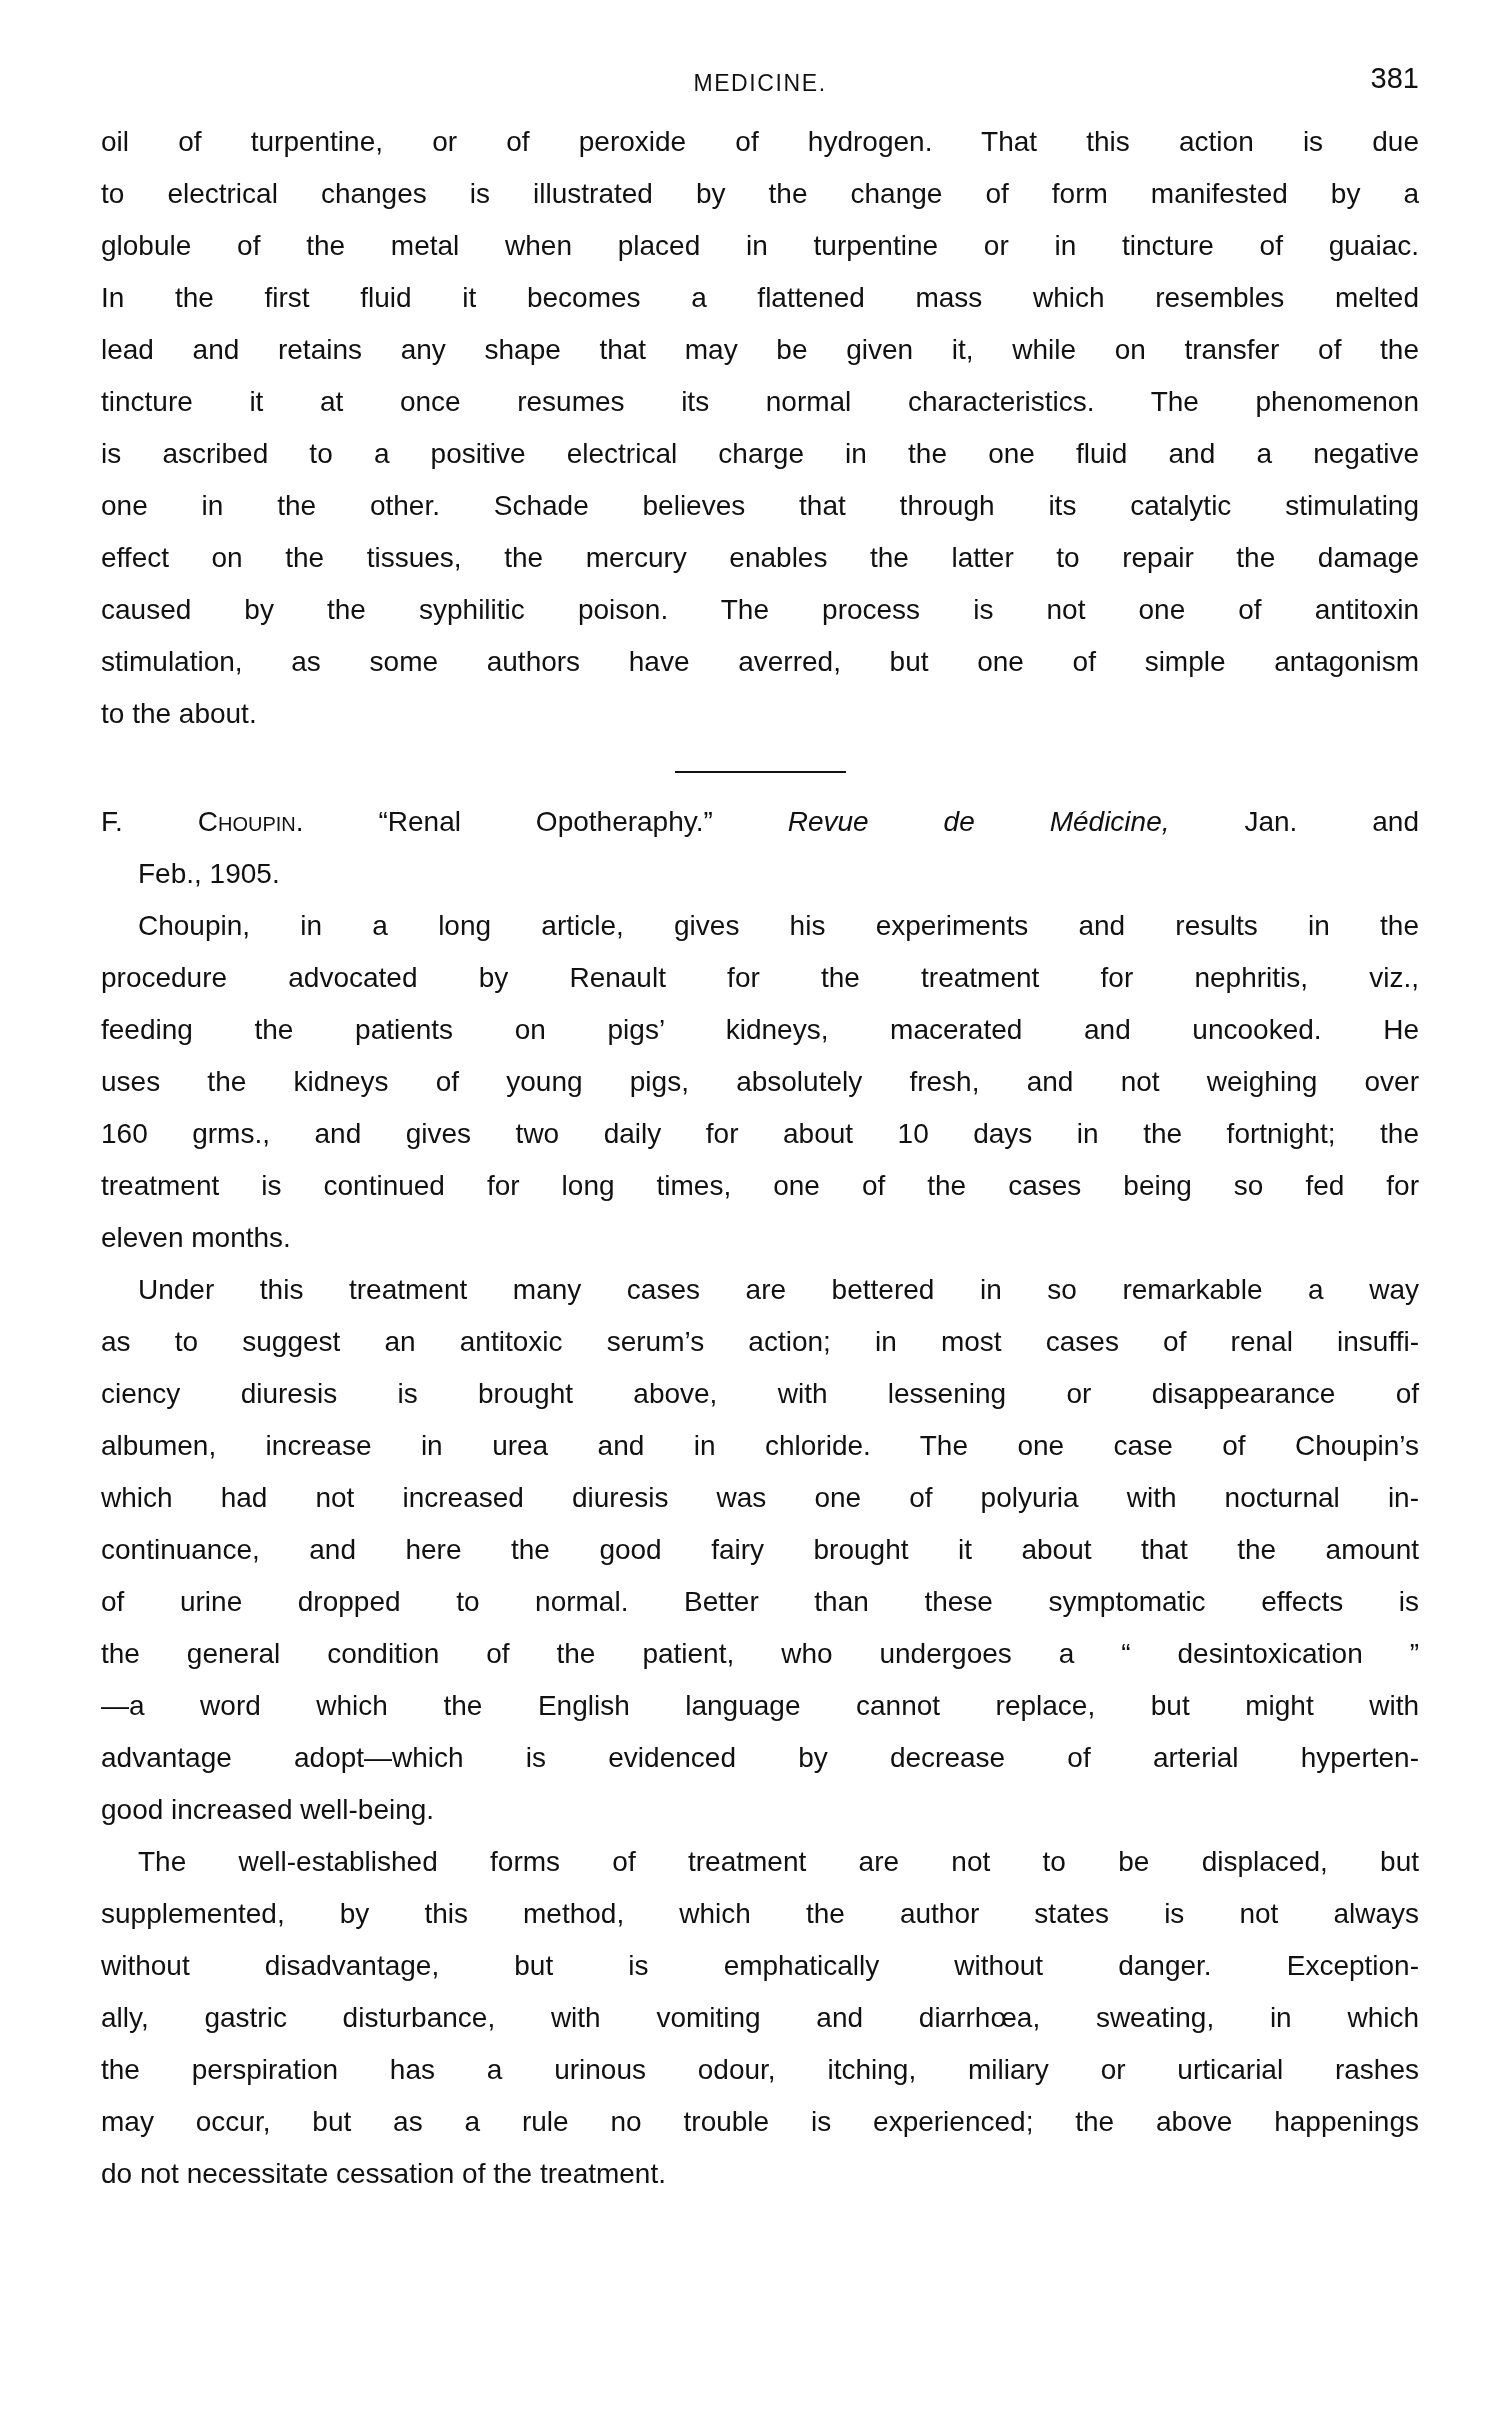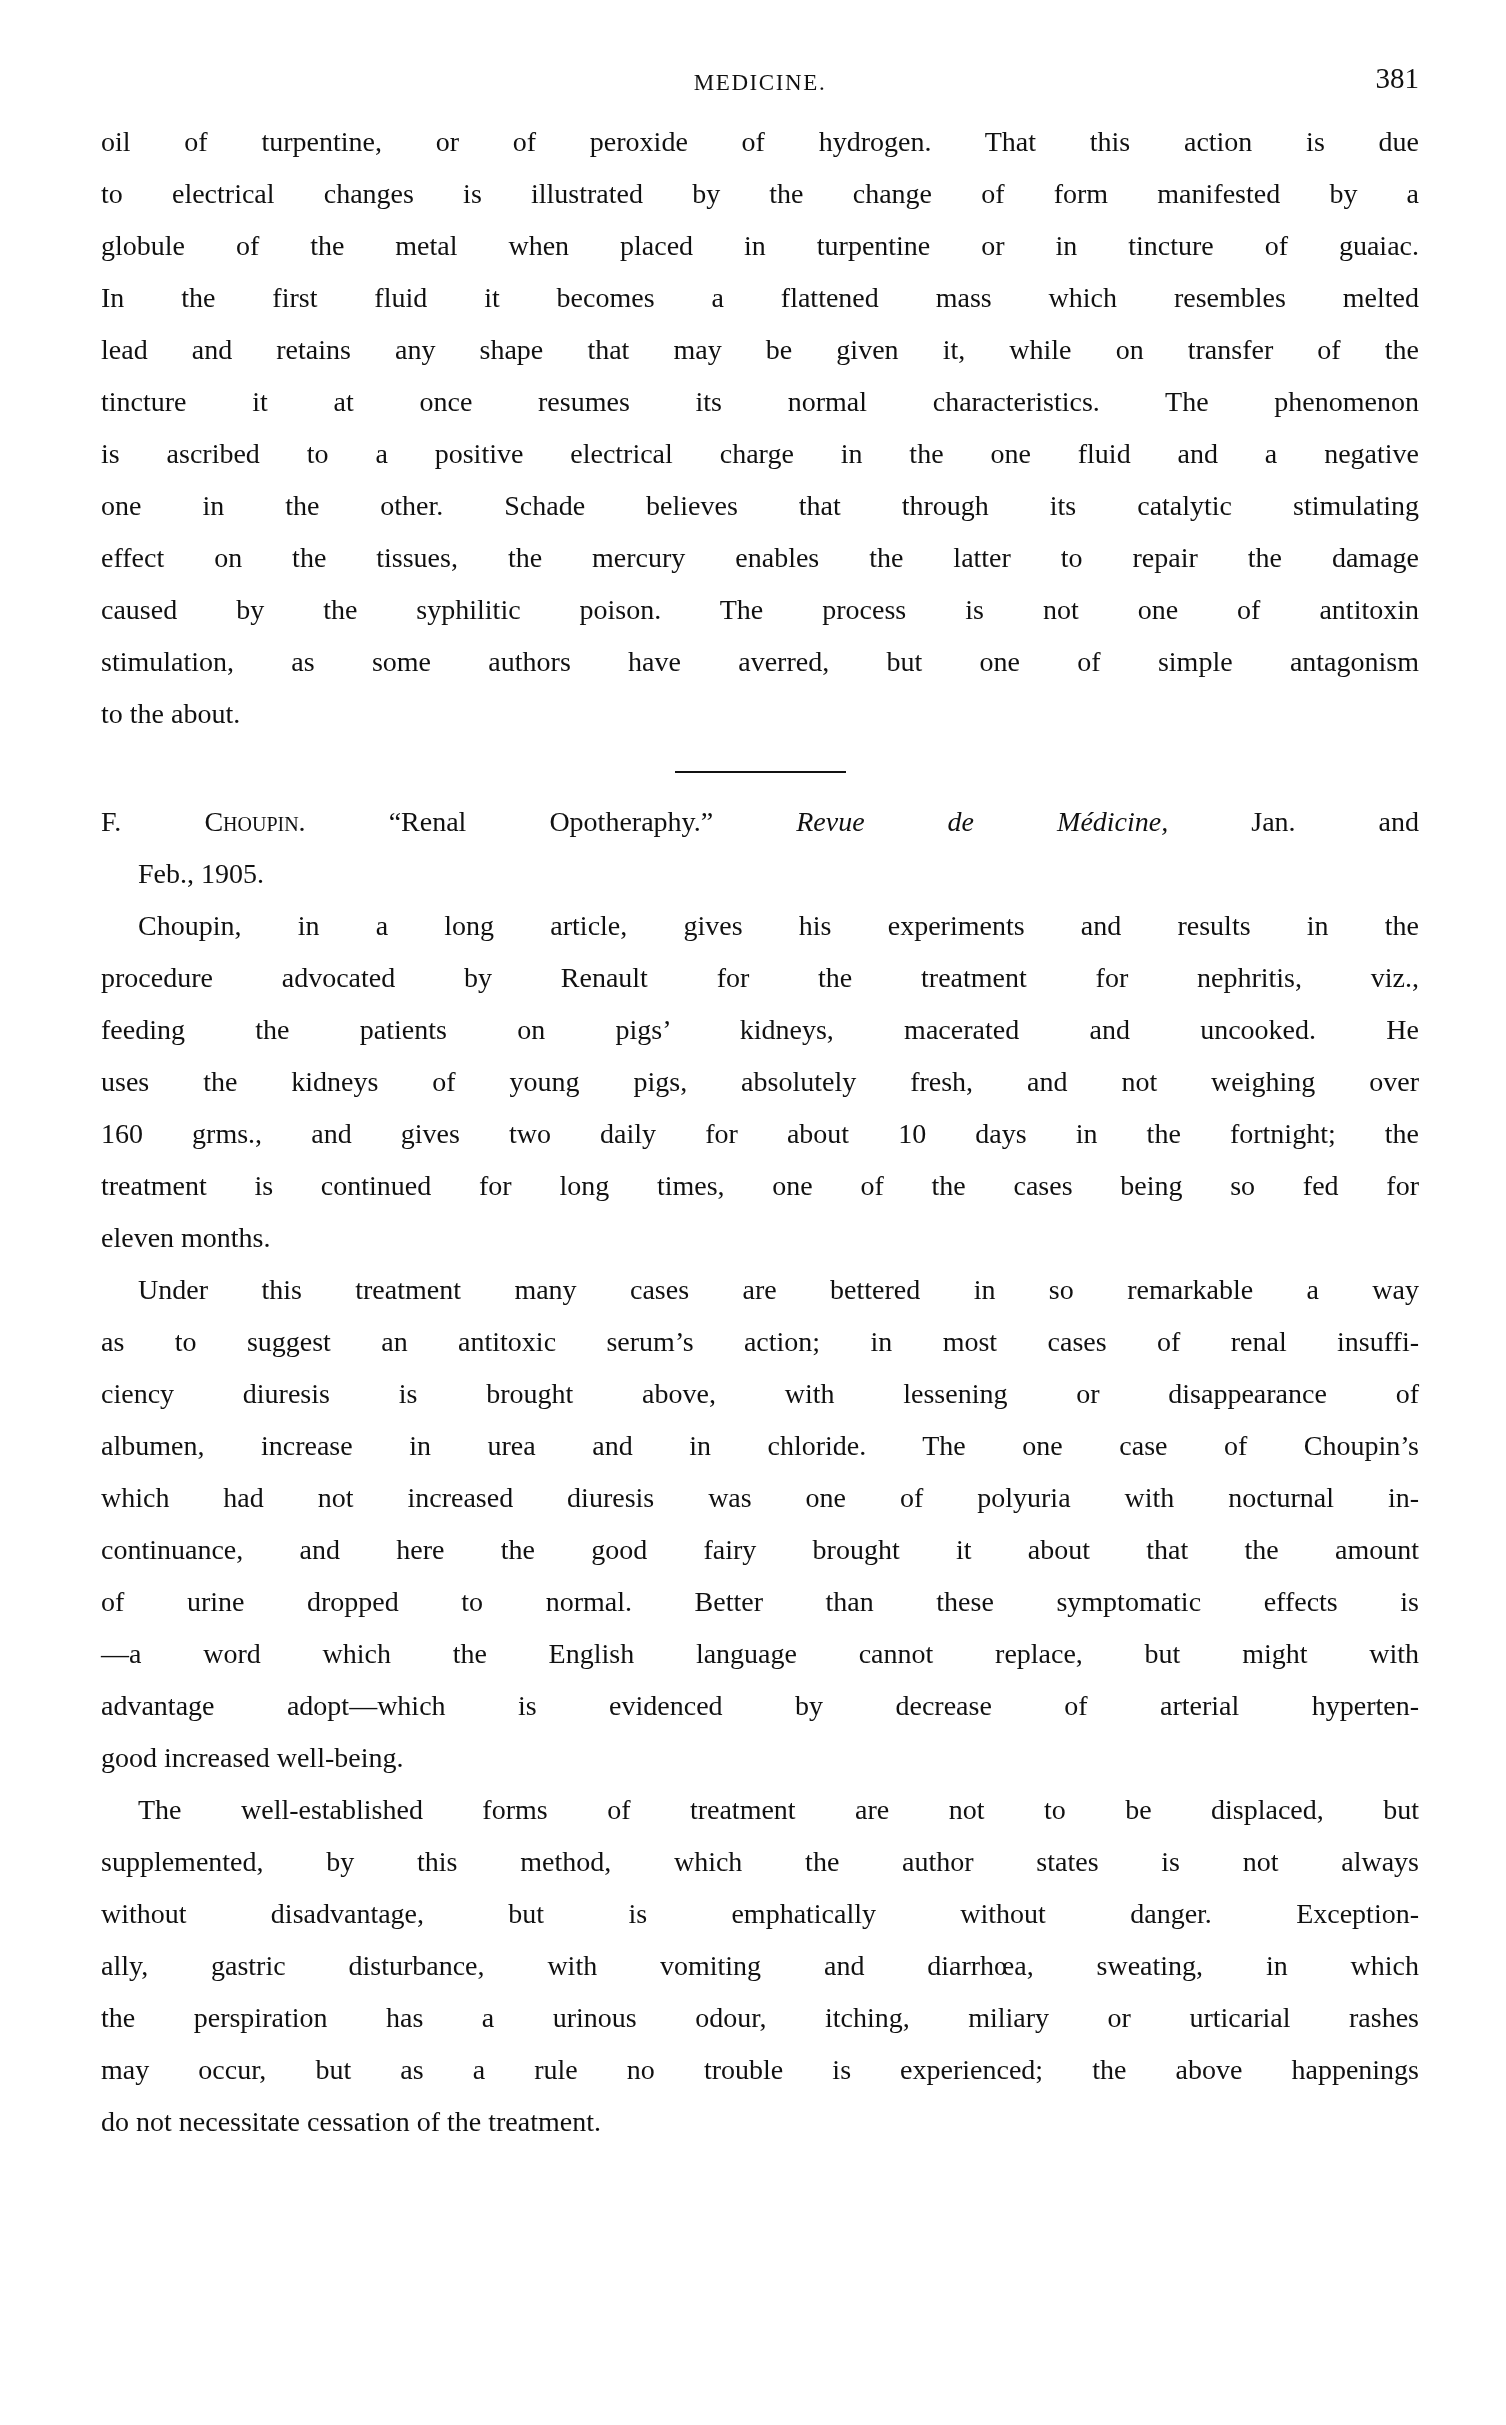--- a/index.html
+++ b/index.html
@@ -1,17 +1,17 @@
 <!DOCTYPE html>
 <html style="font-size:12.4px"><head>
 <meta charset="utf-8">
 <style>
   html, body { margin: 0; padding: 0; background: #ffffff; }
   body { width: 1506px; height: 2426px; position: relative; overflow: hidden; color: #111; }
-  .page { position: absolute; left: 101px; top: 62px; width: 1318px; font-family: Liberation Serif, serif; }
+  .page { position: absolute; left: 101px; top: 62px; width: 1318px; font-family: Liberation Sans, sans-serif; }
   .running-head { position: relative; height: 54px; font-size: 23px; letter-spacing: 1.6px; }
   .running-head .title { position: absolute; left: 0; right: 0; text-align: center; top: 7.8px; }
   .running-head .num { position: absolute; right: 0; top: 0; font-size: 29px; letter-spacing: 0; }
   .line { font-size: 28px; line-height: 52px; white-space: nowrap; text-align: justify; text-align-last: justify; }
   .line.last { text-align-last: left; }
   .line.indent { padding-left: 37px; }
   .rule { width: 171px; height: 2.3px; background: #111; margin: 31px auto 23px auto; }
   .smallcaps { font-variant: small-caps; }
   .italic { font-style: italic; }
 </style>
@@ -63,20 +63,21 @@
   </div>
 
   <div>
     <div class="line indent">Under this treatment many cases are bettered in so remarkable a way</div>
     <div class="line">as to suggest an antitoxic serum’s action; in most cases of renal insuffi-</div>
     <div class="line">ciency diuresis is brought above, with lessening or disappearance of</div>
     <div class="line">albumen, increase in urea and in chloride.   The one case of Choupin’s</div>
     <div class="line">which had not increased diuresis was one of polyuria with nocturnal in-</div>
     <div class="line">continuance, and here the good fairy brought it about that the amount</div>
     <div class="line">of urine dropped to normal.   Better than these symptomatic effects is</div>
+    <div class="line">the general condition of the patient, who undergoes a “ desintoxication ”</div>
     <div class="line">—a word which the English language cannot replace, but might with</div>
     <div class="line">advantage adopt—which is evidenced by decrease of arterial hyperten-</div>
     <div class="line last">good increased well-being.</div>
   </div>
 
   <div>
     <div class="line indent">The well-established forms of treatment are not to be displaced, but</div>
     <div class="line">supplemented, by this method, which the author states is not always</div>
     <div class="line">without disadvantage, but is emphatically without danger.   Exception-</div>
     <div class="line">ally, gastric disturbance, with vomiting and diarrhœa, sweating, in which</div>

